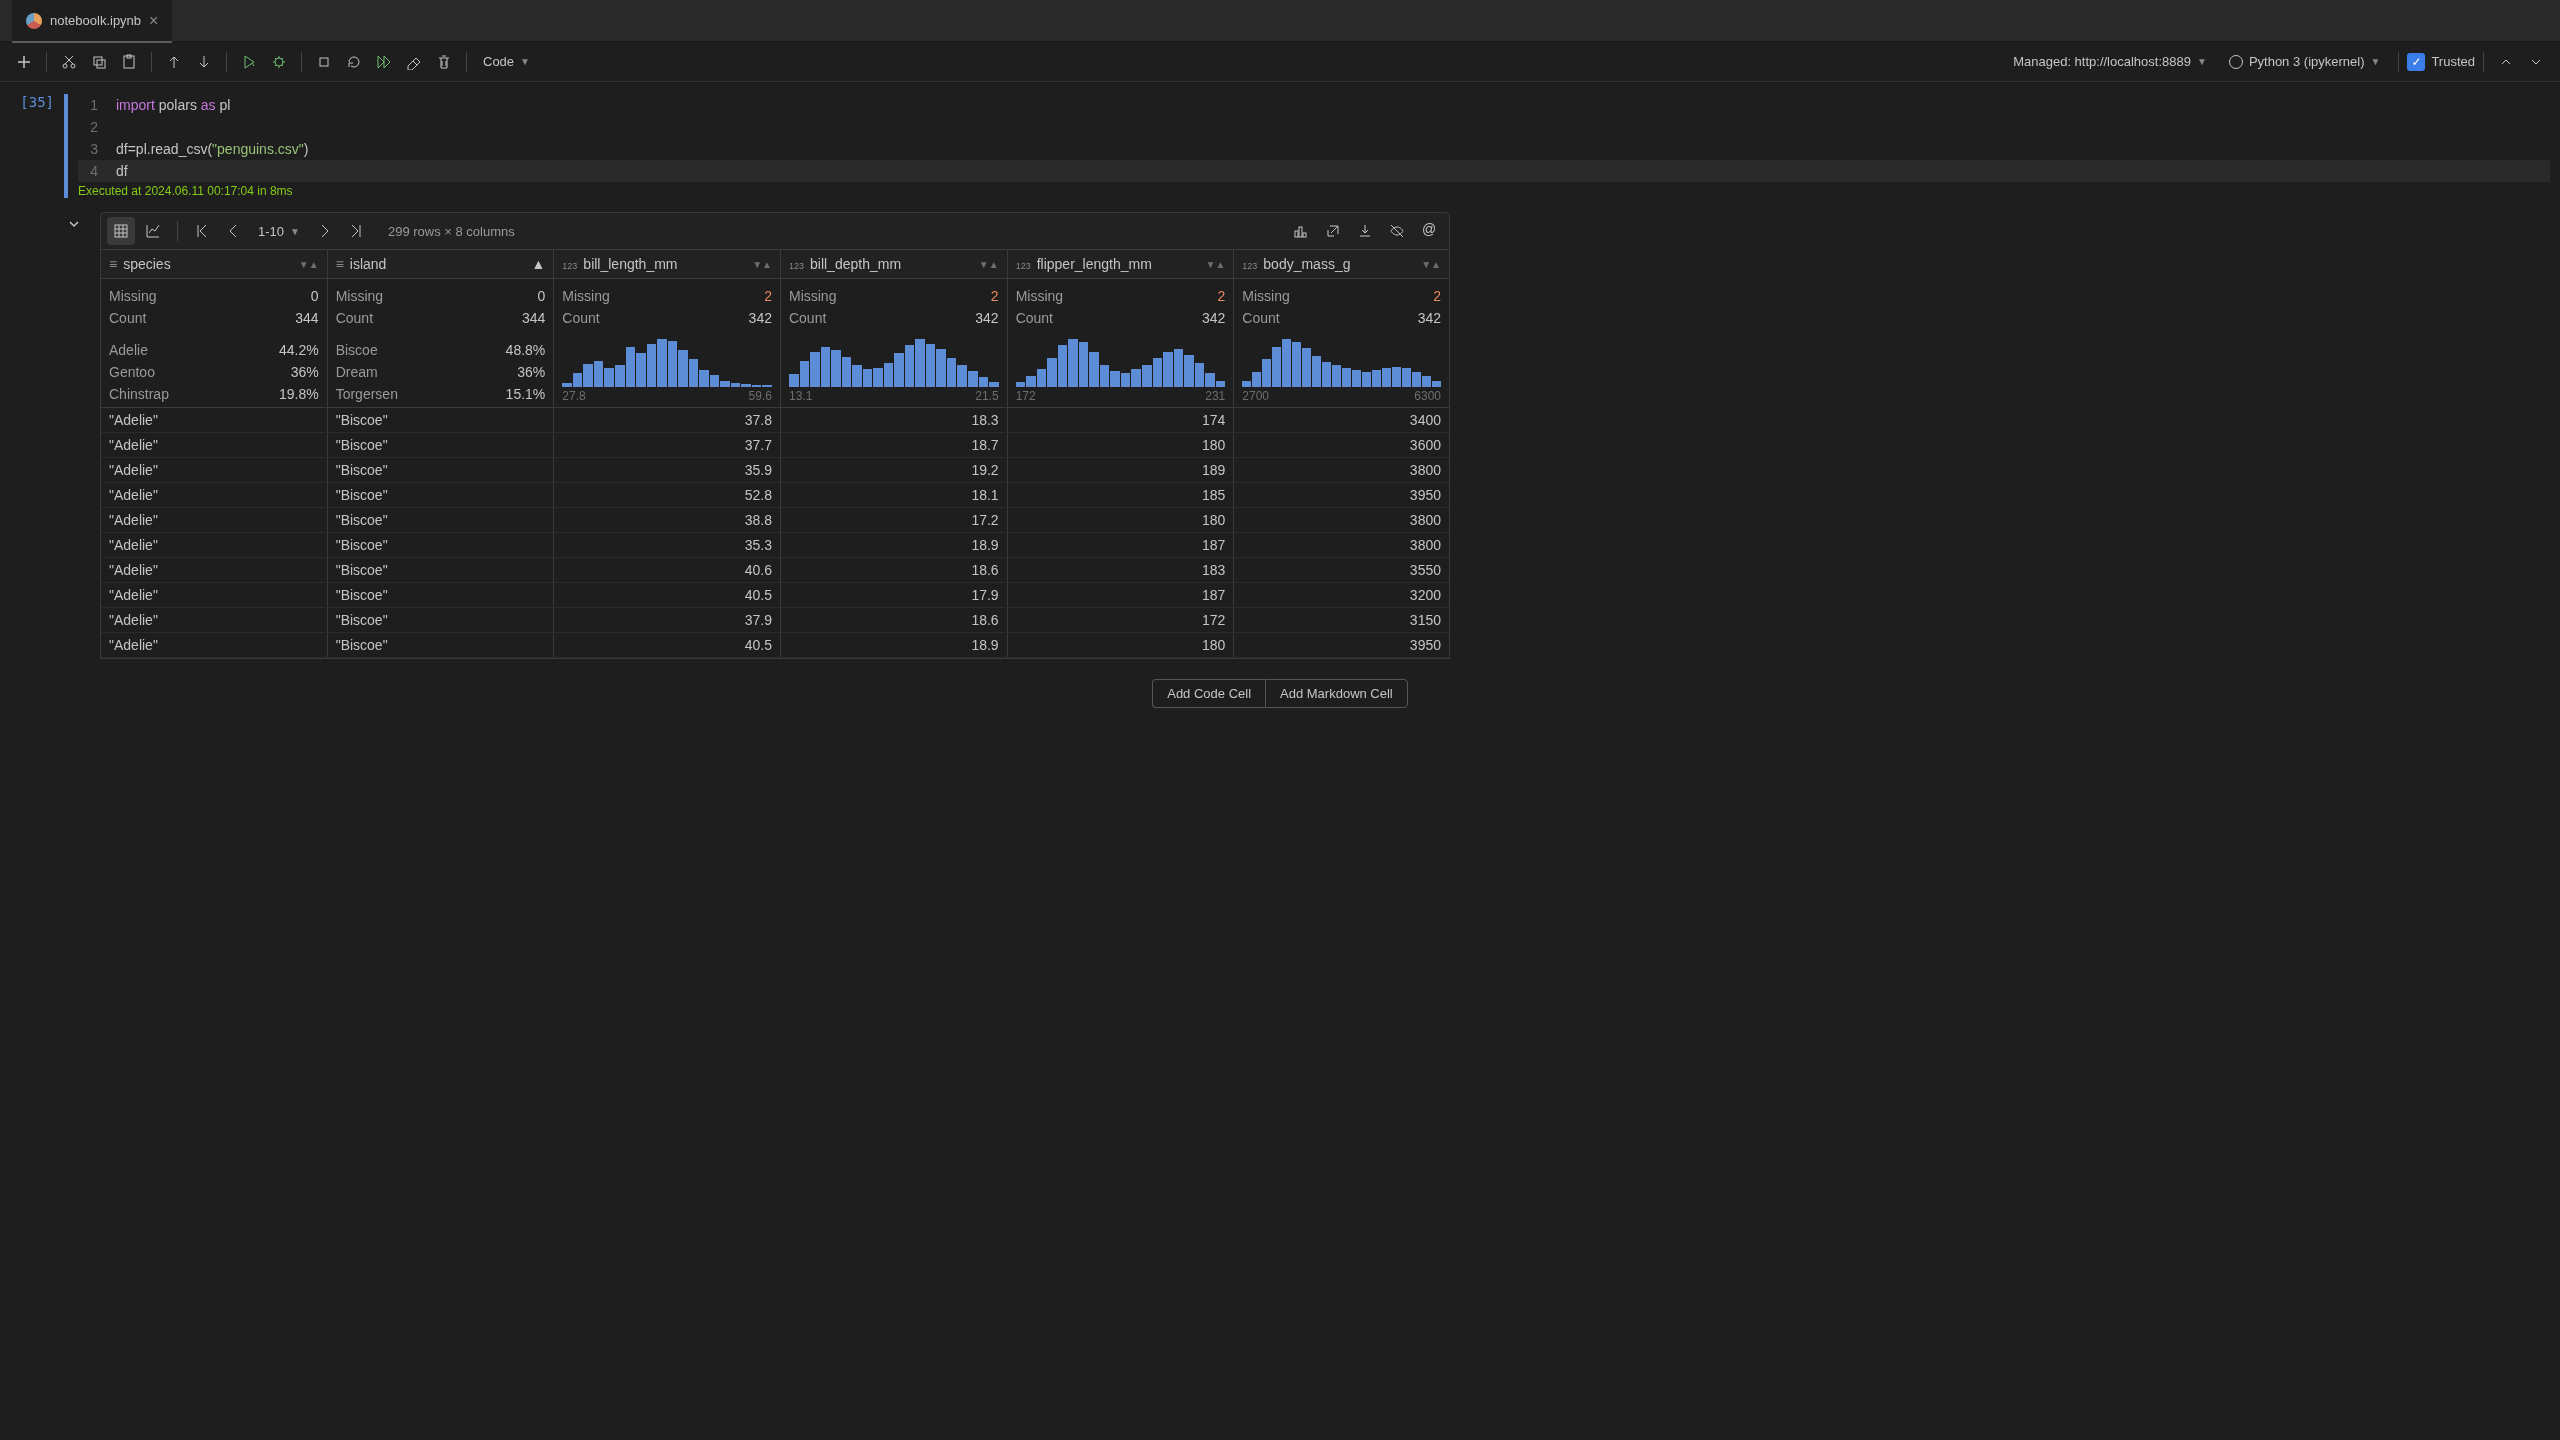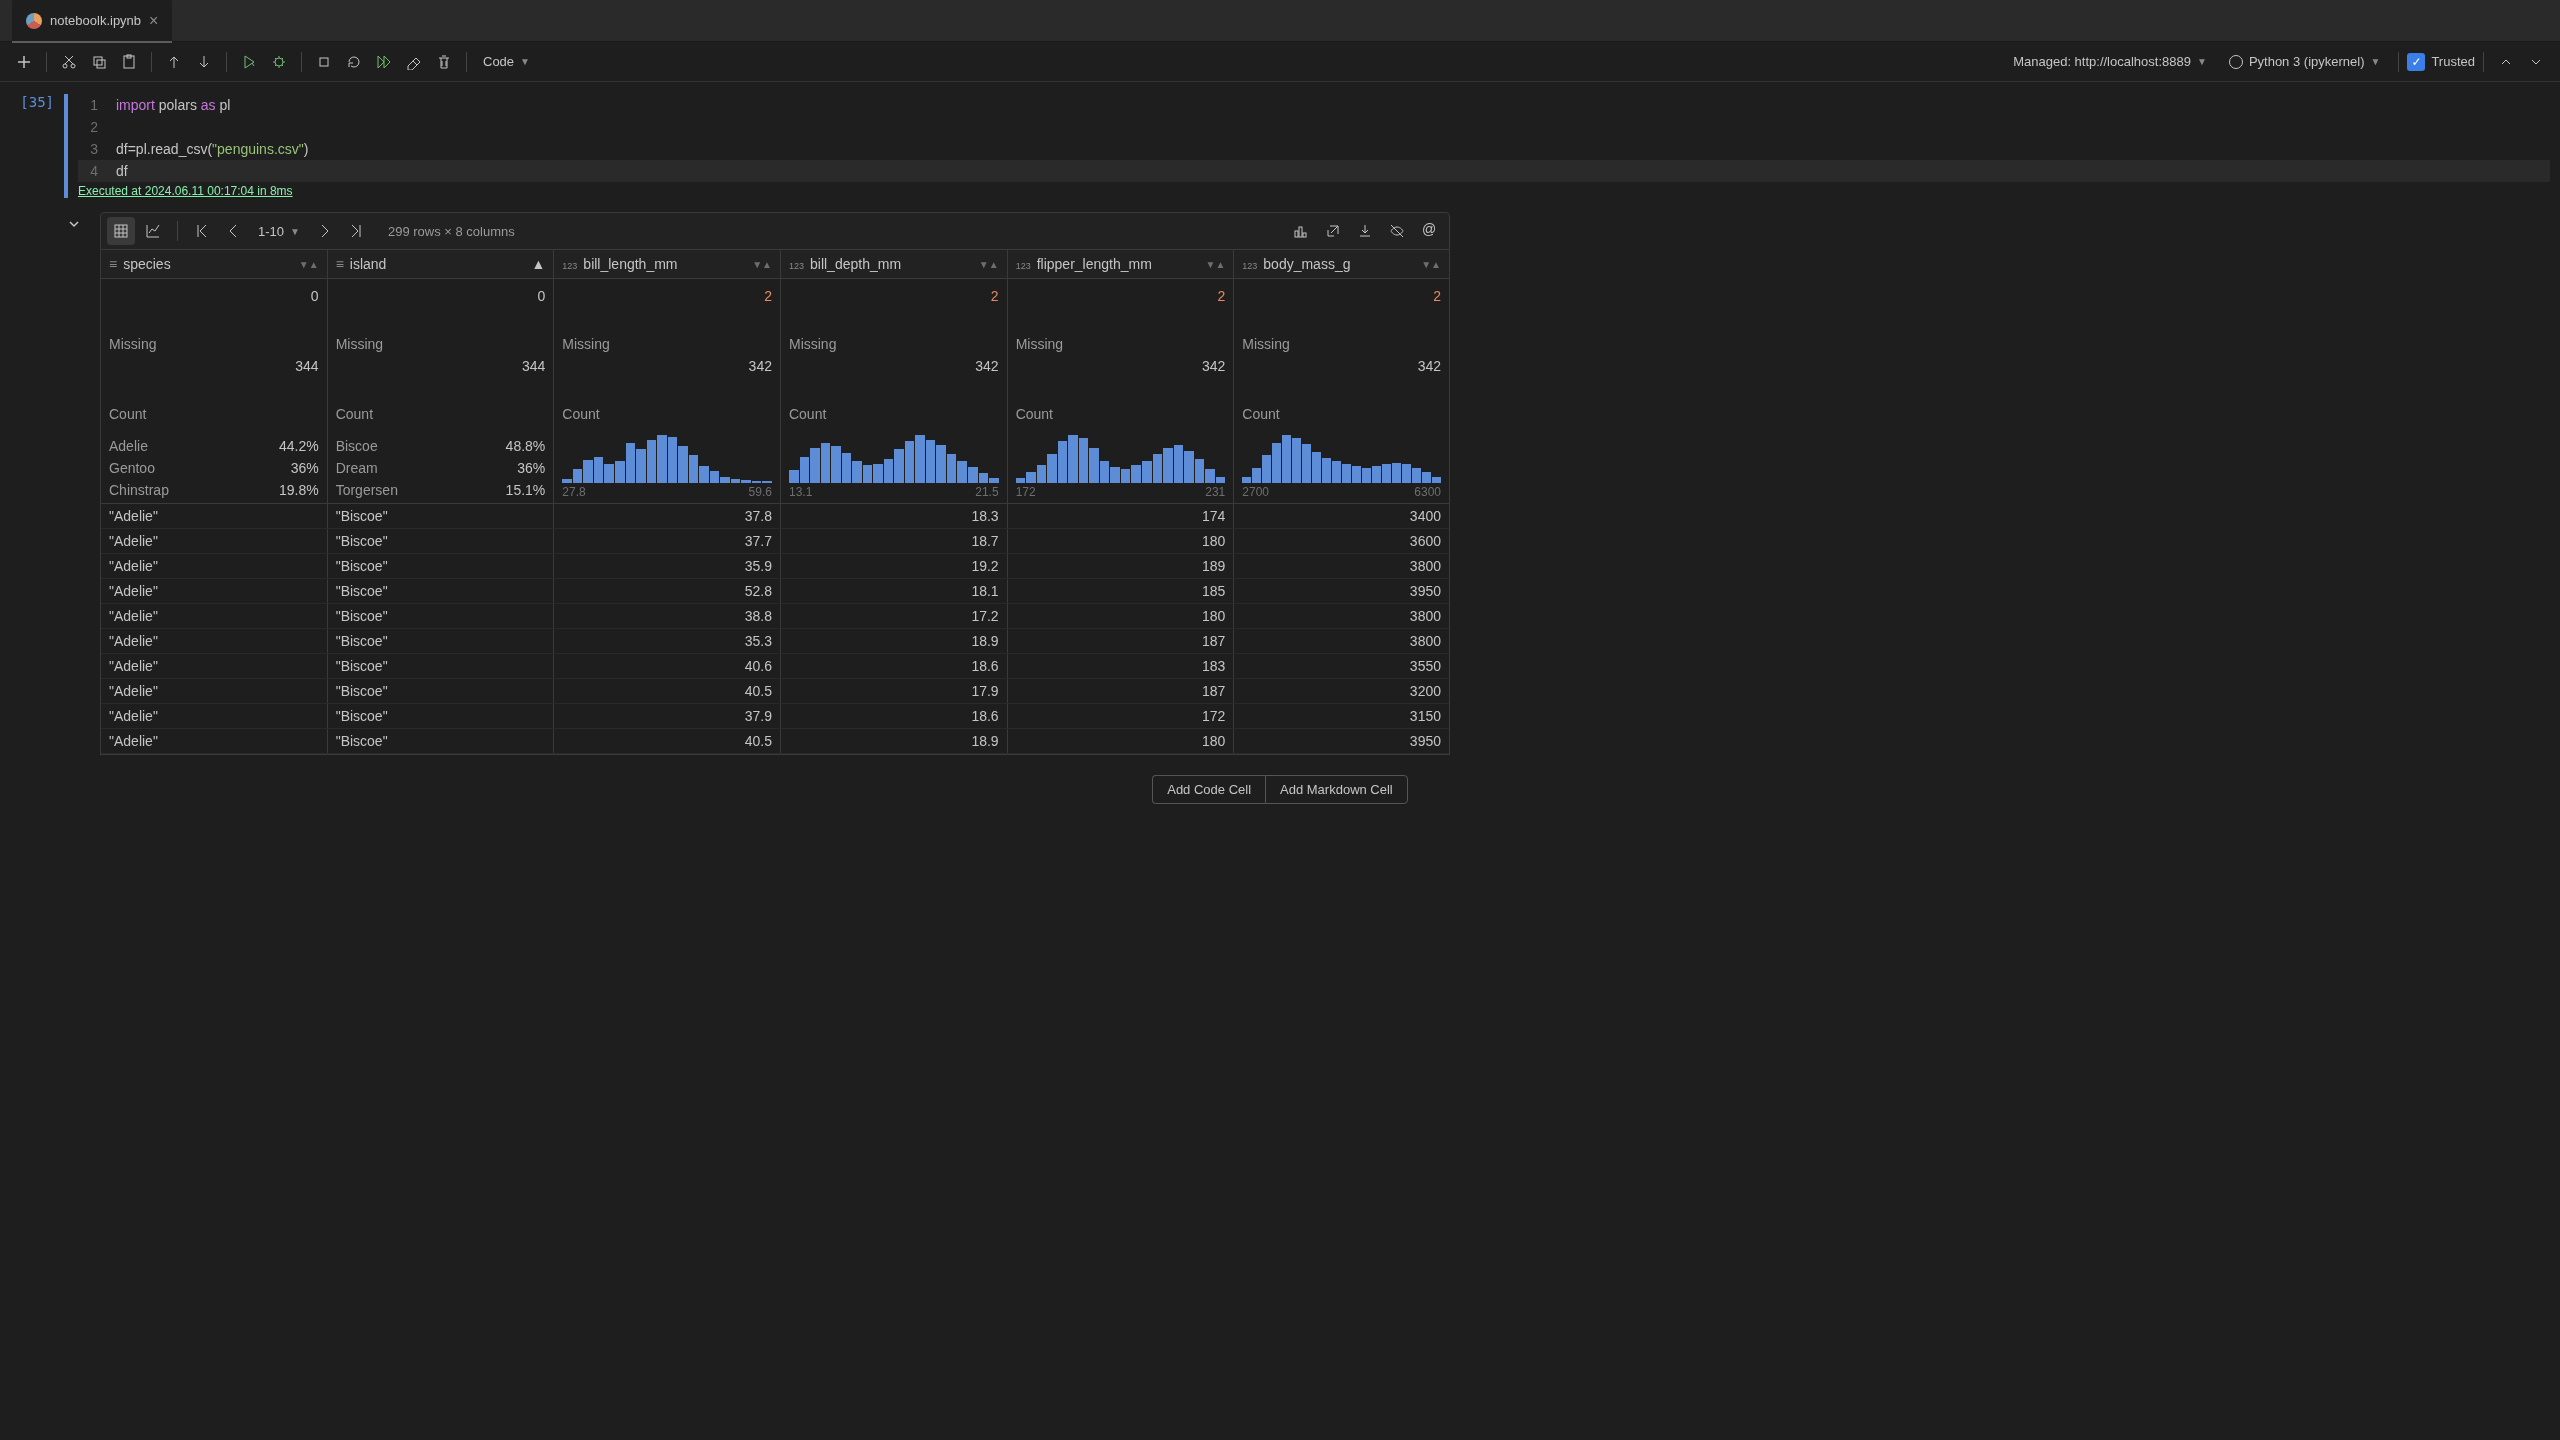--- a/index.html
+++ b/index.html
@@ -23,21 +23,21 @@
     .cell-area { display: flex; margin-top: 12px; }
     .gutter { width: 64px; text-align: right; padding-right: 10px; }
     .exec-count { color: #5c8dd6; font-family: 'Menlo', 'Consolas', monospace; font-size: 14px; }
     .cell-bar { width: 4px; background: #5c8dd6; }
     .cell-content { flex: 1; padding: 0 10px; }
     .code-line { font-family: 'Menlo', 'Consolas', monospace; font-size: 14px; line-height: 22px; display: flex; }
     .line-num { width: 20px; text-align: right; color: #6e6e6e; margin-right: 18px; }
     .code-line.current { background: #2a2a2a; }
     .kw { color: #c678dd; }
     .str { color: #98c379; }
-    .exec-meta { color: #86efac; font-size: 12px; margin-top: 2px; text-decoration: underline; }
+    .exec-meta { color: #84cc16; font-size: 12px; margin-top: 2px; }
     
     .output-area { margin: 14px 0 0 100px; max-width: 1350px; }
     .output-header { display: flex; align-items: center; gap: 4px; padding: 4px 6px; border: 1px solid #3a3a3a; border-radius: 4px 4px 0 0; background: #222; }
     .collapse-btn { width: 28px; display: flex; align-items: center; justify-content: center; color: #c5c5c5; margin-right: 68px; position: absolute; left: 60px; }
     .oh-wrap { display: flex; align-items: center; width: 100%; justify-content: space-between; }
     .oh-left, .oh-right { display: flex; align-items: center; gap: 4px; }
     .obtn { width: 28px; height: 28px; display: flex; align-items: center; justify-content: center; color: #c5c5c5; border-radius: 4px; cursor: pointer; }
     .obtn.active { background: #3a3a3a; }
     .page-info { padding: 0 6px; color: #c5c5c5; display: flex; gap: 6px; align-items: center; }
     .rows-info { color: #9a9a9a; margin-left: 14px; }
@@ -47,21 +47,21 @@
     .col { border-right: 1px solid #3a3a3a; }
     .col:last-child { border-right: none; }
     .col-h { padding: 6px 8px; display: flex; align-items: center; justify-content: space-between; gap: 6px; }
     .col-name { color: #c5c5c5; flex: 1; }
     .sort-ic { color: #6e6e6e; font-size: 10px; }
     
     .col-stats { display: flex; }
     .stat-cell { border-right: 1px solid #3a3a3a; padding: 6px 8px; }
     .stat-cell:last-child { border-right: none; }
     .stat-row { display: flex; justify-content: space-between; line-height: 22px; }
-    .stat-label { color: #9a9a9a; margin-top: 48px; }
+    .stat-label { color: #9a9a9a; }
     .stat-val { color: #c5c5c5; }
     .stat-val.warn { color: #e88a5d; }
     
     .col-dist { display: flex; border-bottom: 1px solid #3a3a3a; justify-content: flex-end; }
     .dist-cell { border-right: 1px solid #3a3a3a; padding: 4px 8px 2px; position: relative; }
     .dist-cell:last-child { border-right: none; }
     .dist-row { display: flex; justify-content: space-between; line-height: 22px; }
     .dist-label { color: #9a9a9a; }
     .dist-val { color: #c5c5c5; }
     .histo { height: 48px; display: flex; align-items: flex-end; gap: 1px; margin-bottom: 2px; }

